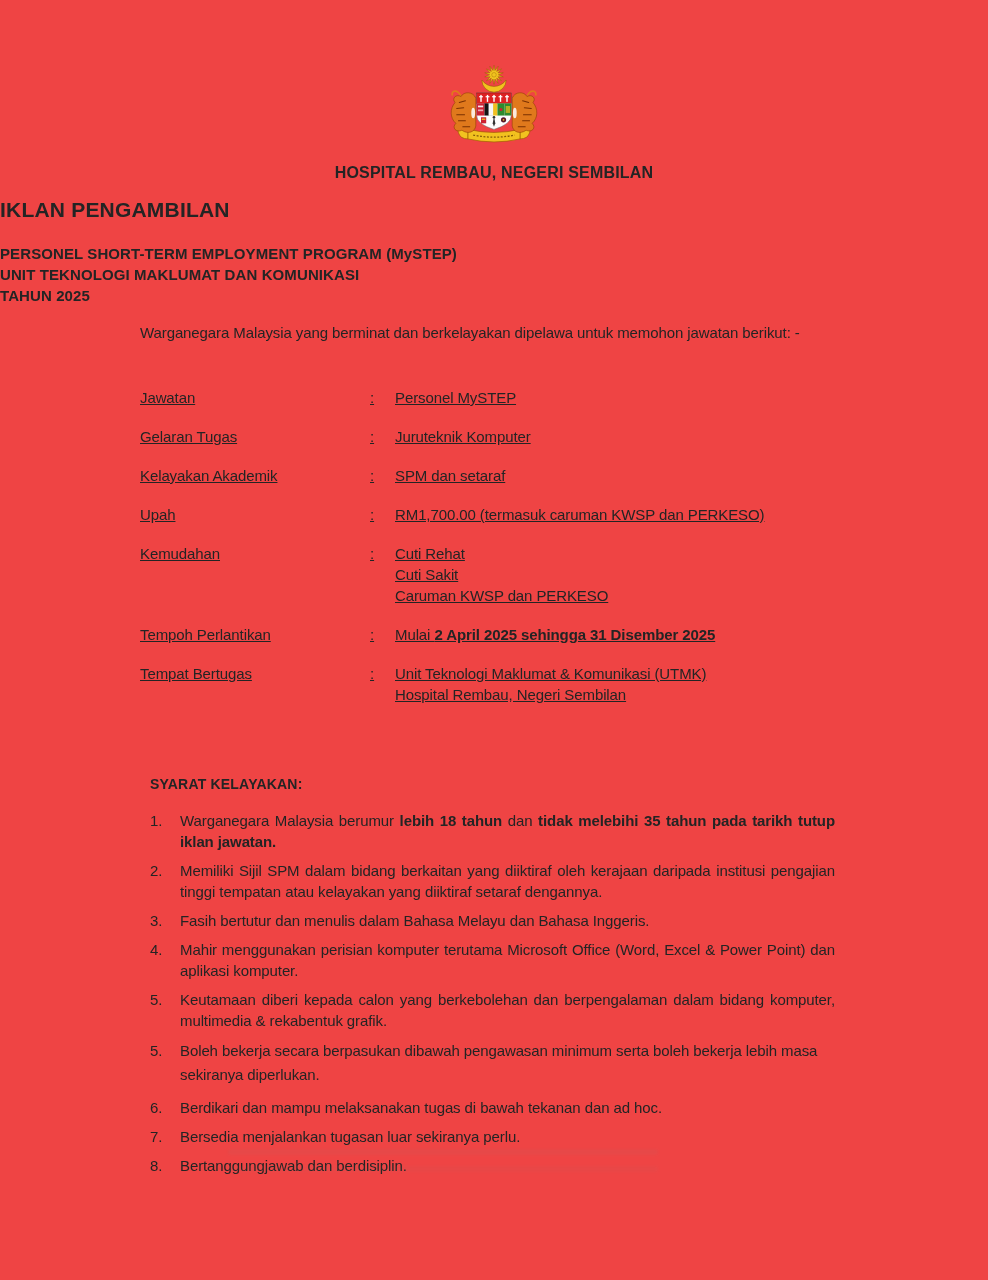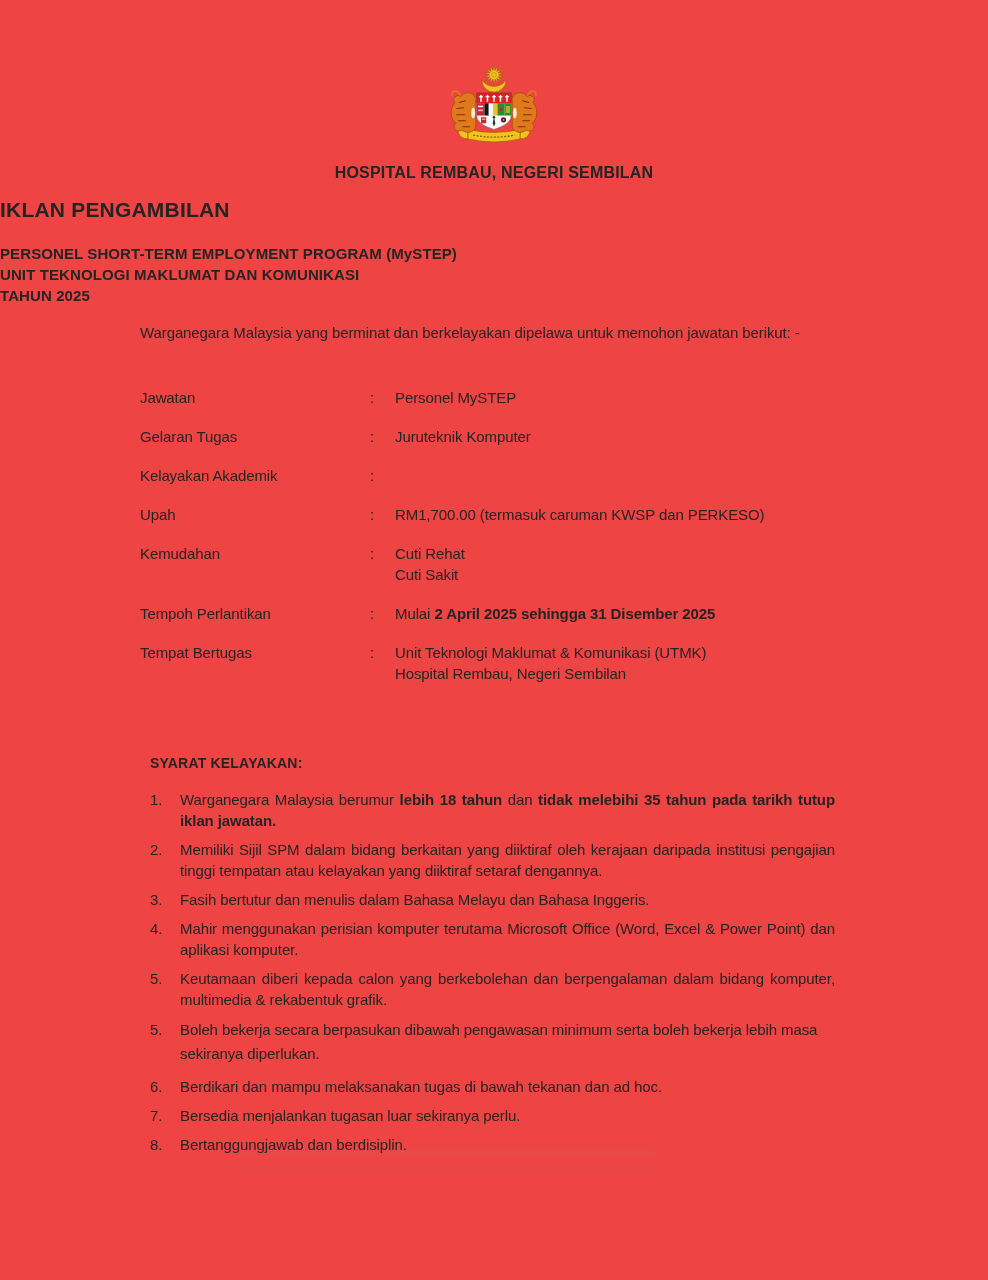--- a/index.html
+++ b/index.html
@@ -24,21 +24,21 @@
   }
   .subtitle {
     margin-top: 21px; text-align: left;
     font-size: 15px; font-weight: bold; line-height: 21px; letter-spacing: .1px;
   }
   .intro {
     margin: 17px 153px 0 140px;
     font-size: 15px; line-height: 19px; letter-spacing: -0.1px;
   }
   .details { margin: 45px 153px 0 140px; font-size: 15px; letter-spacing: -0.1px; }
-  .drow { display: flex; line-height: 21px; margin-bottom: 18px; }
+  .drow { display: flex; line-height: 21px; margin-bottom: 18px; text-decoration: underline; }
   .drow:last-child { margin-bottom: 0; }
   .dlabel { width: 230px; flex: none; }
   .dcolon { width: 25px; flex: none; }
   .dvalue { flex: 1; }
   .syarat {
     margin: 69px 153px 0 150px;
     font-size: 14px; font-weight: bold; line-height: 21px; letter-spacing: .2px;
   }
   .reqs { margin: 15px 153px 0 150px; font-size: 15px; letter-spacing: -0.1px; }
   .req { display: flex; line-height: 21px; margin-bottom: 8px; }
@@ -139,32 +139,34 @@
       <div class="dvalue">Personel MySTEP</div>
     </div>
     <div class="drow">
       <div class="dlabel">Gelaran Tugas</div>
       <div class="dcolon">:</div>
       <div class="dvalue">Juruteknik Komputer</div>
     </div>
     <div class="drow">
       <div class="dlabel">Kelayakan Akademik</div>
       <div class="dcolon">:</div>
+      <div class="dvalue">SPM dan setaraf</div>
     </div>
     <div class="drow">
       <div class="dlabel">Upah</div>
       <div class="dcolon">:</div>
       <div class="dvalue">RM1,700.00 (termasuk caruman KWSP dan PERKESO)</div>
     </div>
     <div class="drow">
       <div class="dlabel">Kemudahan</div>
       <div class="dcolon">:</div>
       <div class="dvalue">
         <div>Cuti Rehat</div>
         <div>Cuti Sakit</div>
+        <div>Caruman KWSP dan PERKESO</div>
       </div>
     </div>
     <div class="drow">
       <div class="dlabel">Tempoh Perlantikan</div>
       <div class="dcolon">:</div>
       <div class="dvalue"><span>Mulai </span><b>2 April 2025 sehingga 31 Disember 2025</b></div>
     </div>
     <div class="drow">
       <div class="dlabel">Tempat Bertugas</div>
       <div class="dcolon">:</div>

